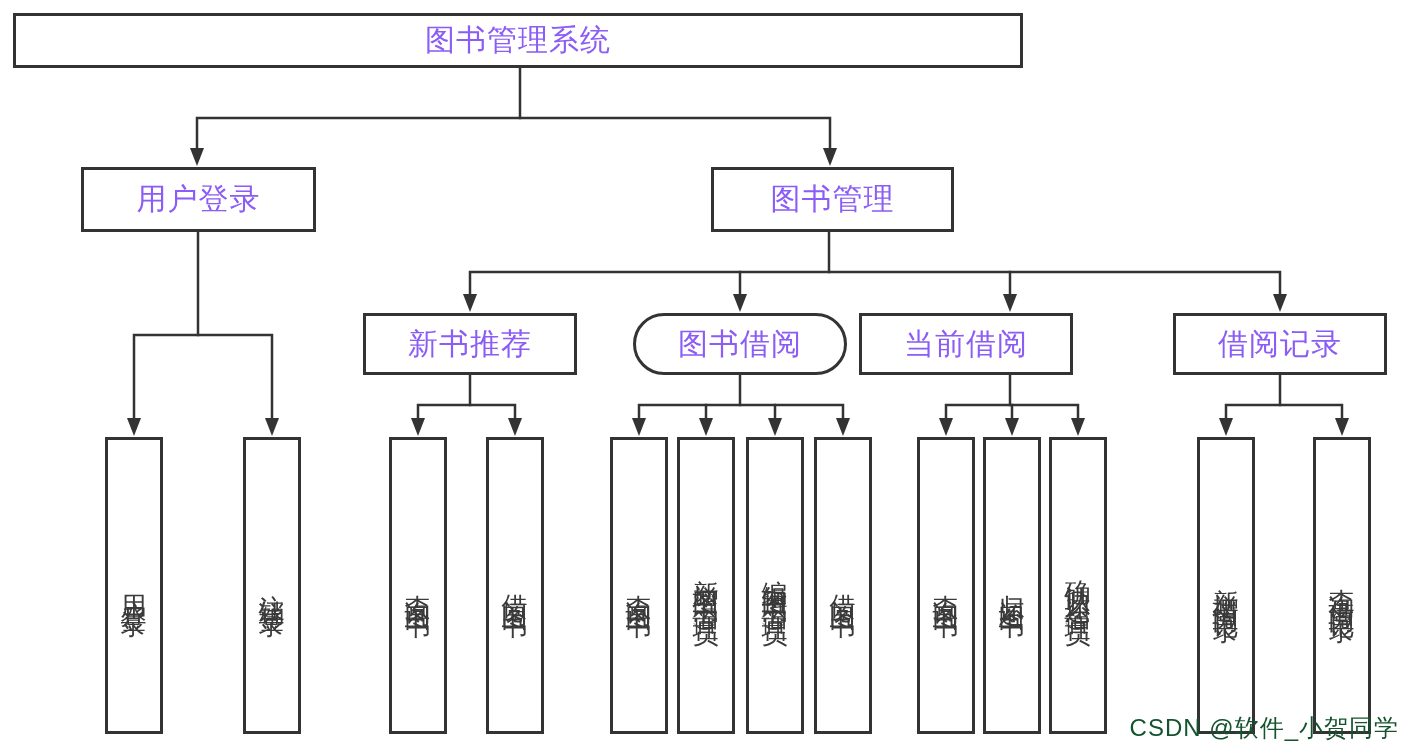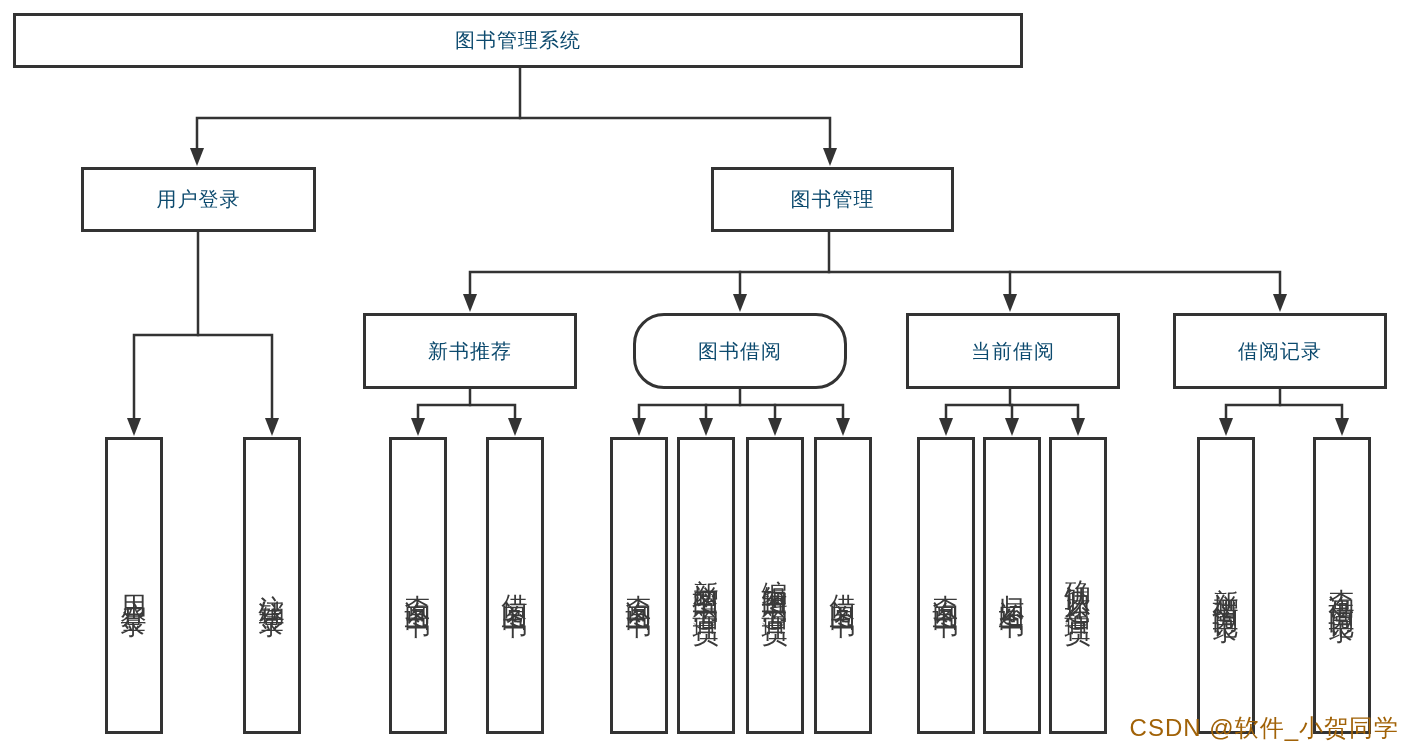--- a/index.html
+++ b/index.html
@@ -21,32 +21,32 @@
     position: absolute;
     box-sizing: border-box;
     border: 3px solid #333333;
     background: #ffffff;
     display: flex;
     align-items: center;
     justify-content: center;
     z-index: 1;
   }
   .h-label {
-    font-size: 20px;
+    font-size: 30px;
     letter-spacing: 1px;
     white-space: nowrap;
-    color: #0c4a6e;
+    color: #8b5cf6;
   }
   .root  { left: 13px;  top: 13px;  width: 1010px; height: 55px; }
   .l2a   { left: 81px;  top: 167px; width: 235px;  height: 65px; }
   .l2b   { left: 711px; top: 167px; width: 243px;  height: 65px; }
-  .l3    { top: 313px; width: 214px; height: 76px; }
+  .l3    { top: 313px; width: 214px; height: 62px; }
   .l3a   { left: 363px; }
   .l3b   { left: 633px; border-radius: 31px; }
-  .l3c   { left: 906px; font-family: Liberation Serif, serif; }
+  .l3c   { left: 859px; font-family: Liberation Serif, serif; }
   .l3d   { left: 1173px; }
   .leaf  { top: 437px; width: 58px; height: 297px; }
   .v-label {
     writing-mode: vertical-rl;
     text-orientation: mixed;
     font-size: 26px;
     letter-spacing: 6px;
     line-height: 1;
     color: #3a3a3a;
     white-space: nowrap;
@@ -57,21 +57,21 @@
   .x7  { left: 746px; }  .x8  { left: 814px; }
   .x9  { left: 917px; }  .x10 { left: 983px; }
   .x11 { left: 1049px; }
   .x12 { left: 1197px; } .x13 { left: 1313px; }
   #watermark {
     position: absolute;
     right: 6px;
     bottom: 3px;
     z-index: 2;
     font-size: 24px;
-    color: #a16207;
+    color: #14532d;
     letter-spacing: 1px;
     white-space: nowrap;
   }
   .ln { stroke: #333333; stroke-width: 2.5; fill: none; stroke-linecap: square; }
   .ah { fill: #333333; stroke: none; }
 </style>
 </head>
 <body>
 
 <main id="canvas">

